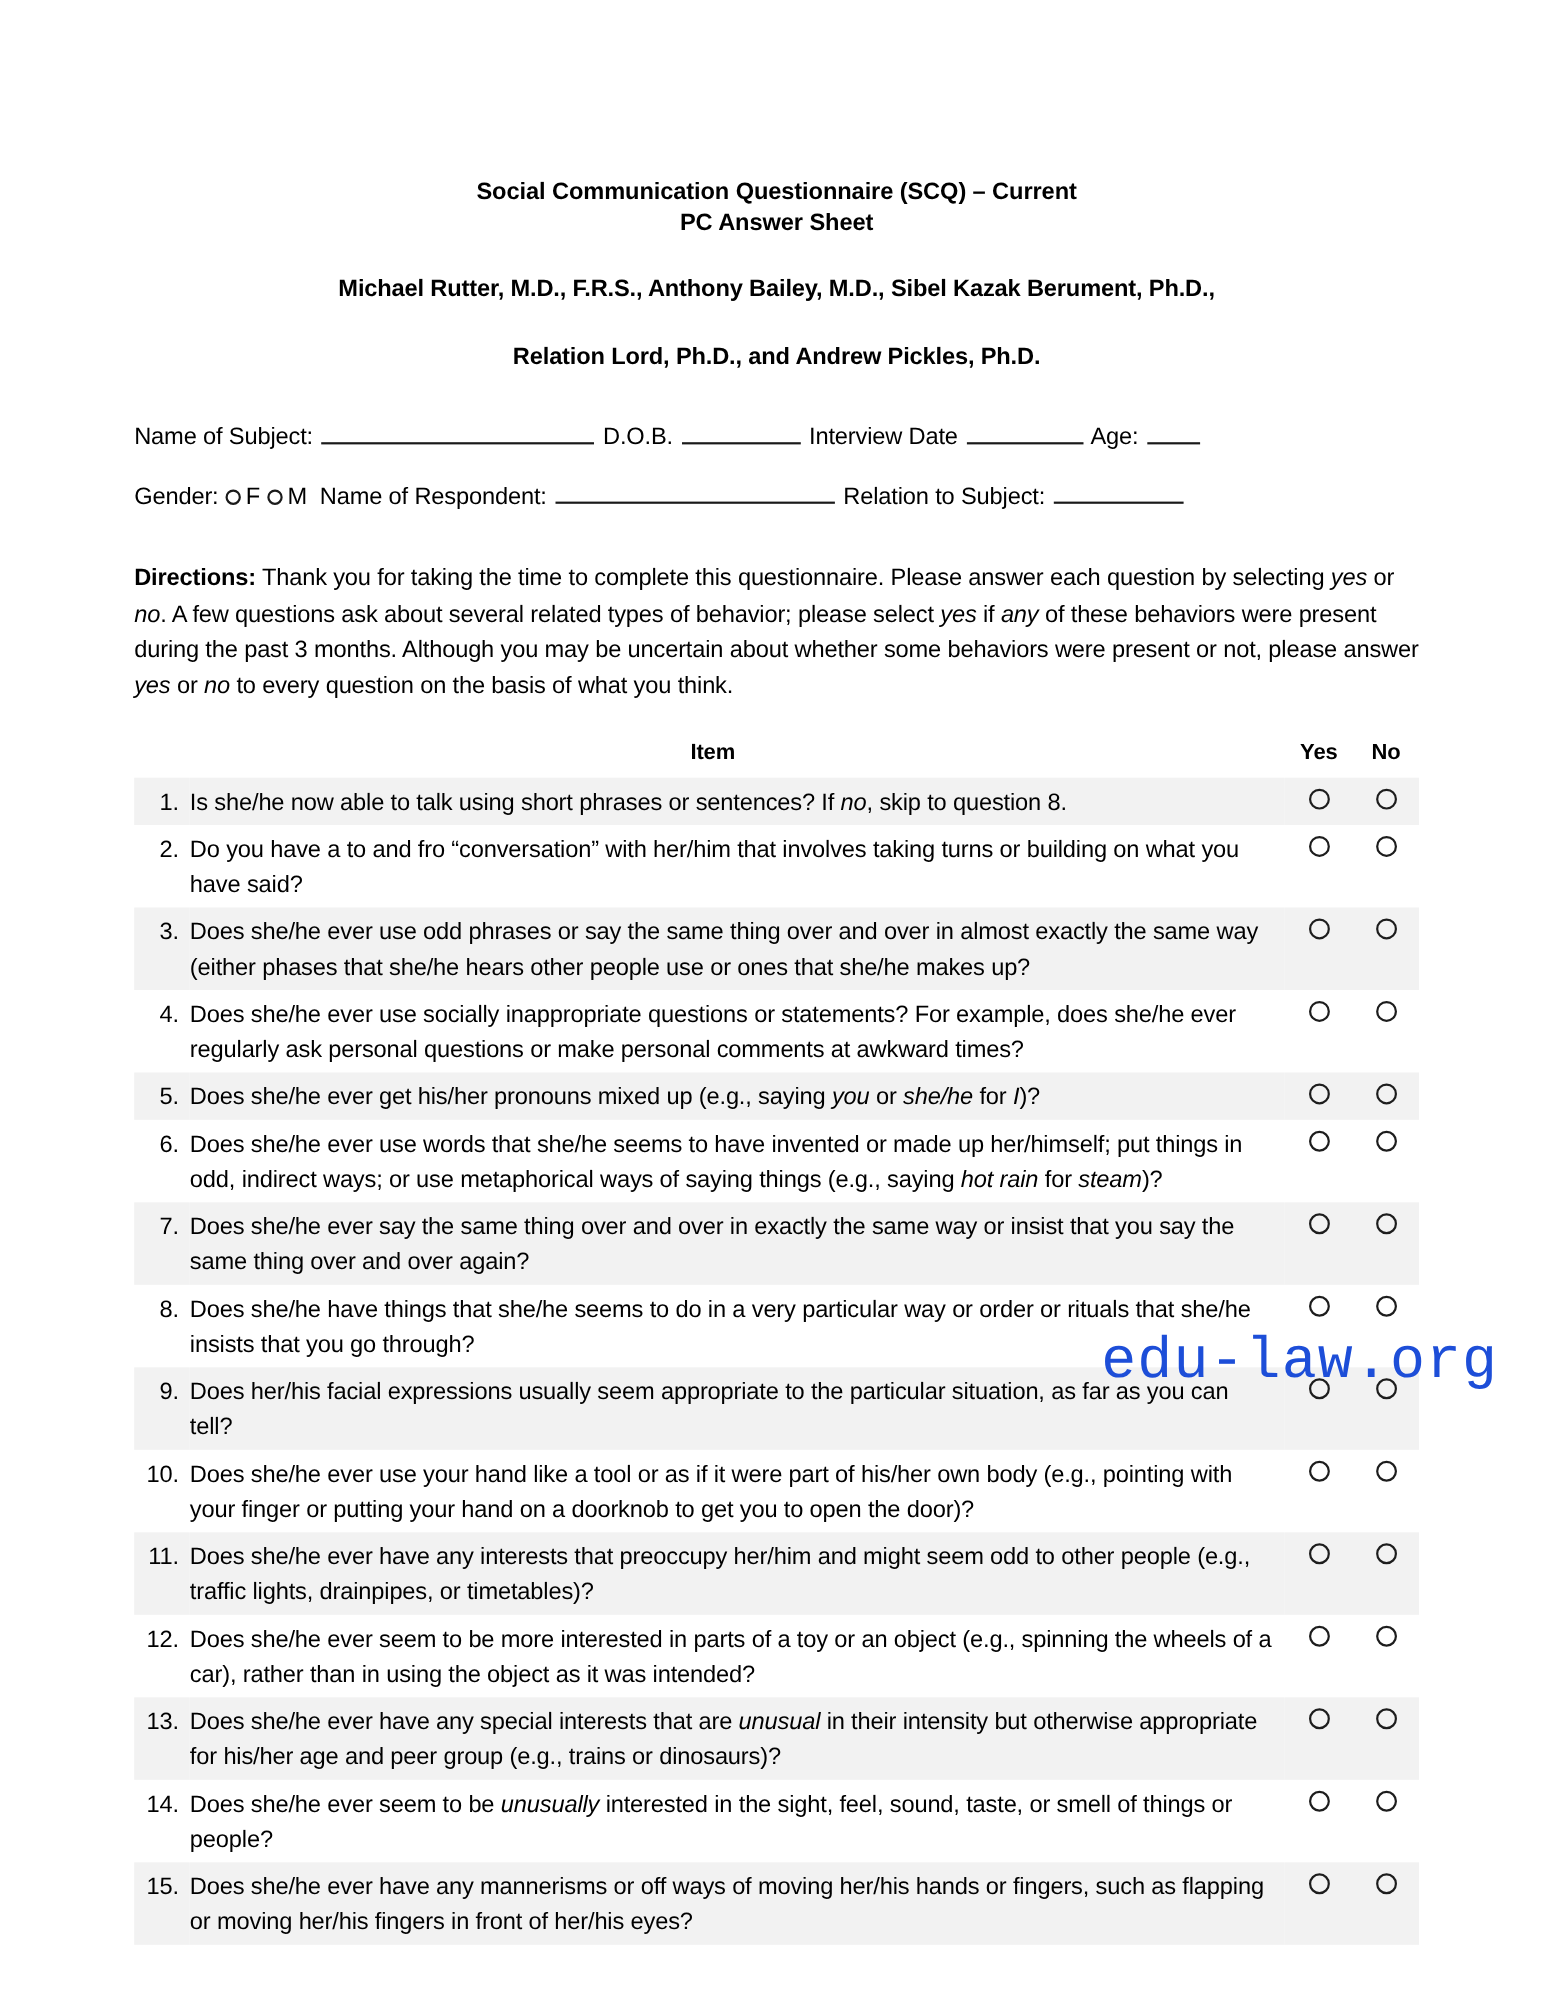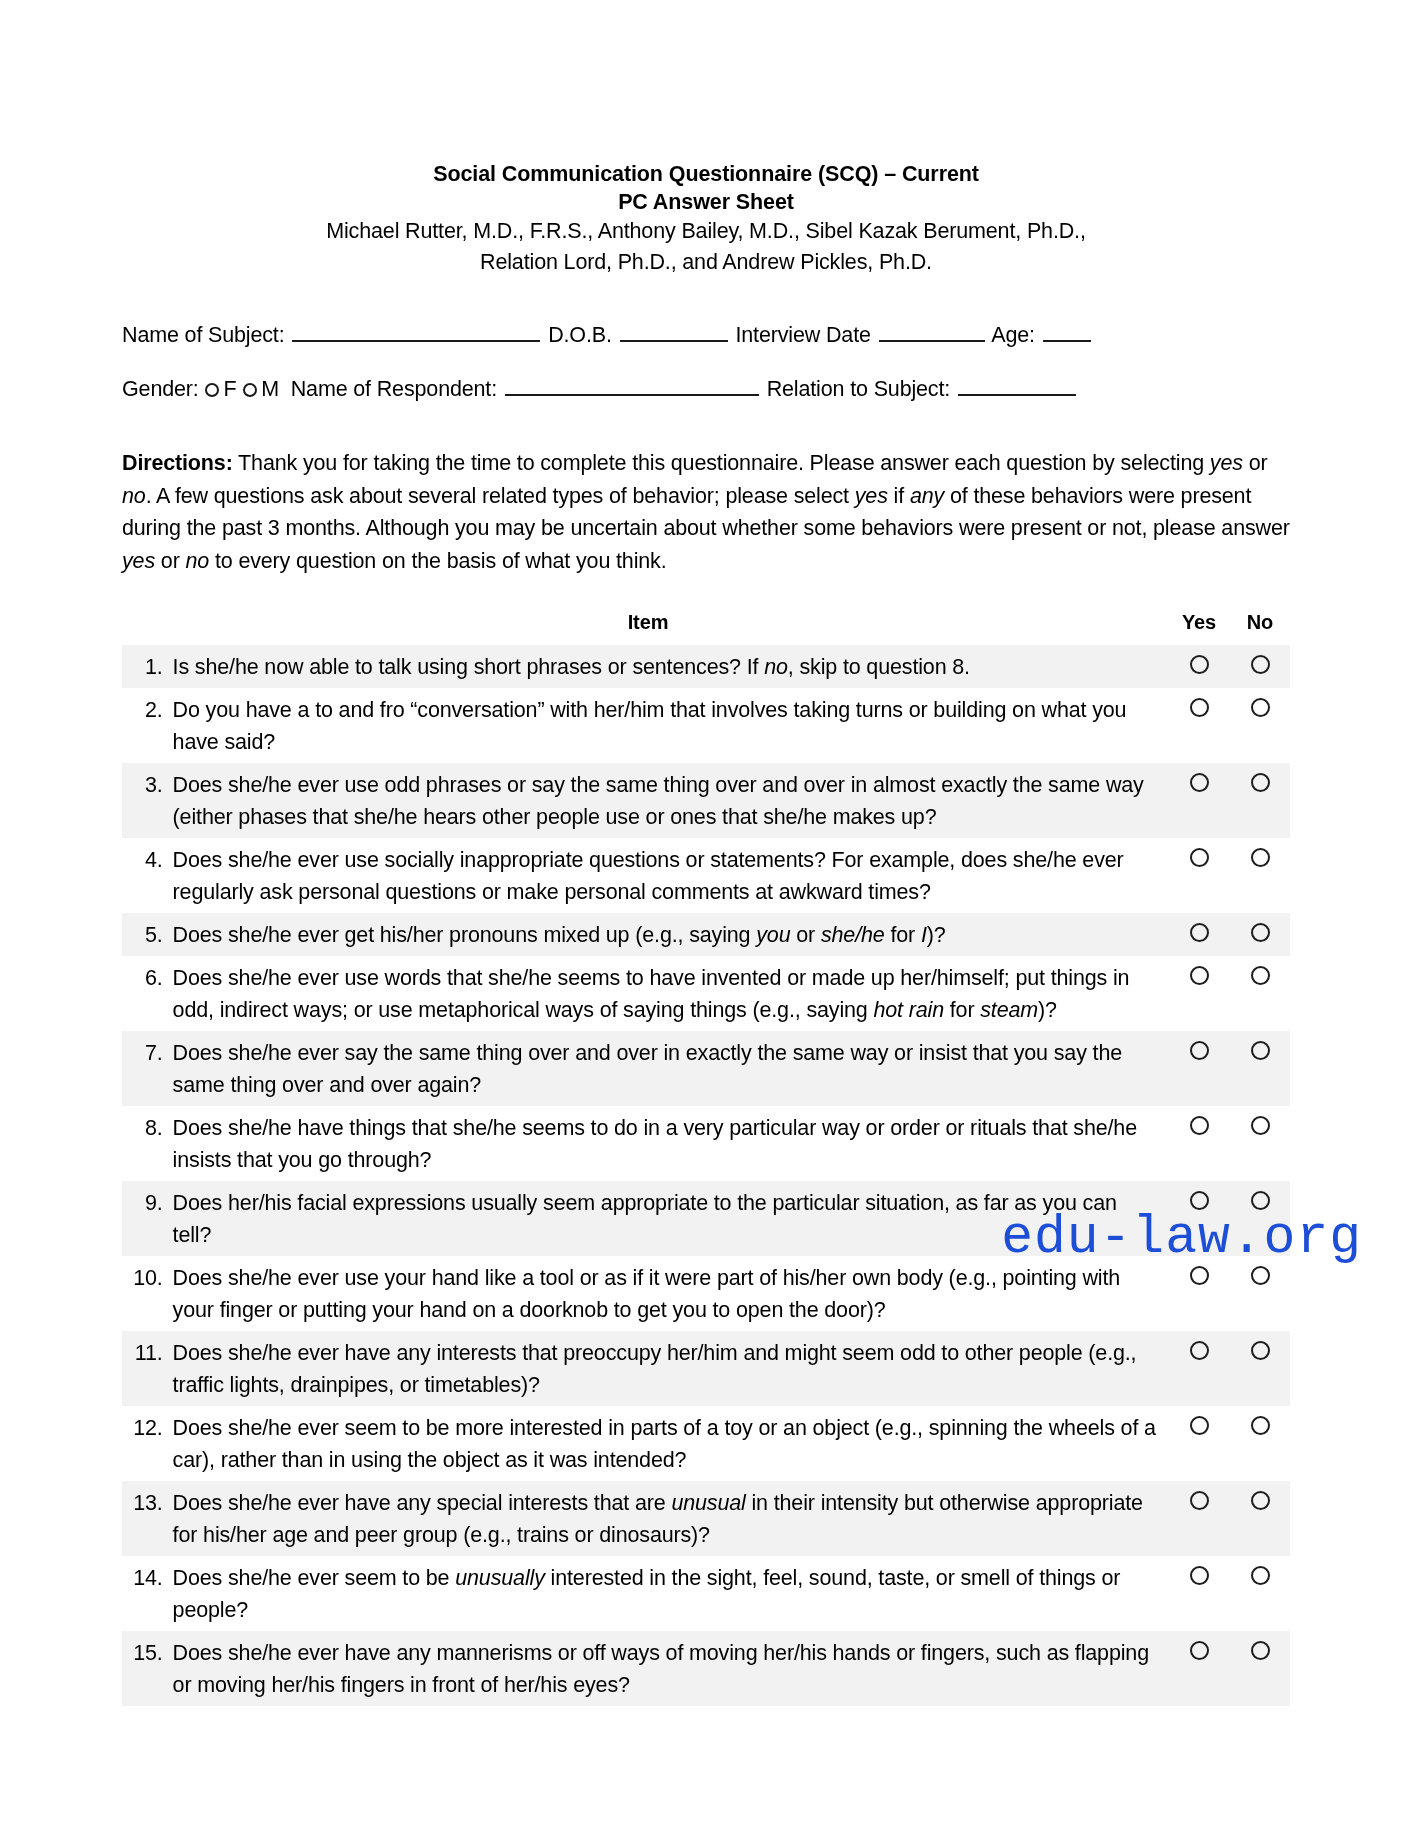--- a/index.html
+++ b/index.html
@@ -33,23 +33,24 @@
   
   .title-block { text-align: center; }
   .title-line {
     font-size: 21.5px;
     font-weight: bold;
     line-height: 28px;
     letter-spacing: -0.1px;
   }
   .author-line {
     font-size: 21.5px;
-    font-weight: normal;
+    font-weight: bold;
     line-height: 31px;
     letter-spacing: -0.15px;
+    margin-top: 31px;
   }
 
   
   .form-row {
     font-size: 21.5px;
     line-height: 28px;
     white-space: nowrap;
     letter-spacing: -0.15px;
   }
   .form-row-1 { margin-top: 43px; }

